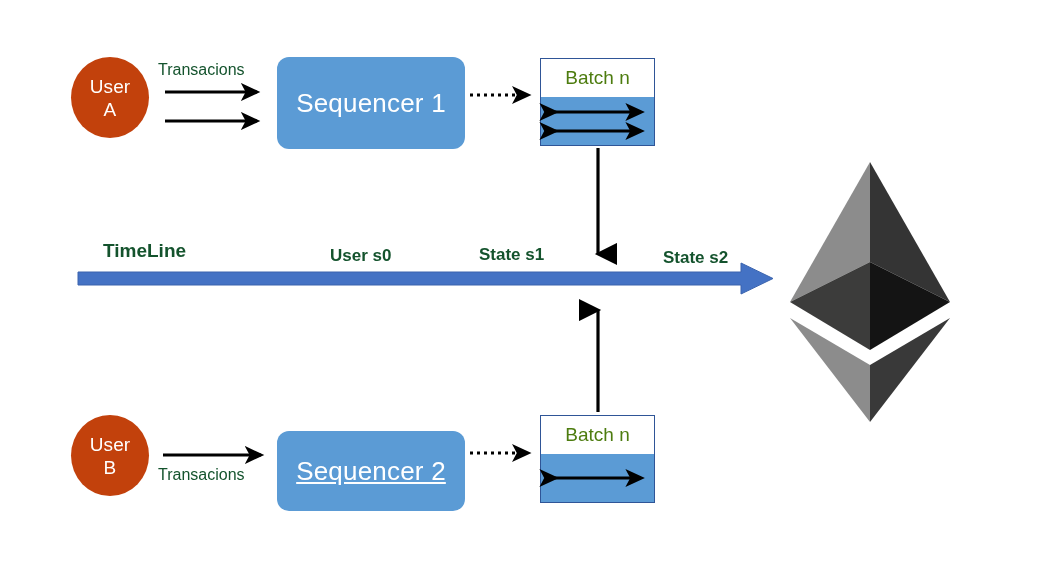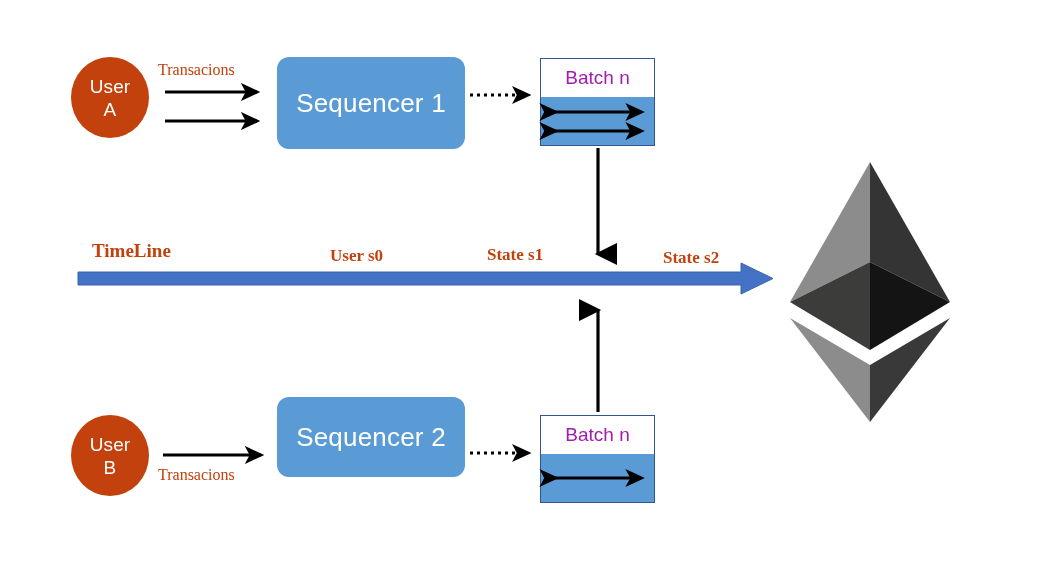--- a/index.html
+++ b/index.html
@@ -54,35 +54,34 @@
     background: #ffffff;
     display: flex;
     flex-direction: column;
   }
   .batch-header {
     flex: 0 0 auto;
     display: flex;
     align-items: center;
     justify-content: center;
     background: #ffffff;
-    color: #a21caf;
+    color: #4d7c0f;
     font-size: 19px;
   }
   .batch-body {
     flex: 1 1 auto;
     background: #5b9bd5;
     position: relative;
   }
 
   
   .label {
     position: absolute;
-    color: #c2410c;
+    color: #14532d;
     white-space: nowrap;
-    font-family: Liberation Serif, serif;
   }
   .label-tx {
     font-size: 16px;
   }
   .label-state {
     font-size: 17px;
     font-weight: bold;
   }
   .label-timeline {
     font-size: 19px;
@@ -154,24 +153,24 @@
 
   <svg class="piece" style="left:588px; top:148px; width:20px; height:118px;" viewBox="0 0 20 118">
     <defs>
       <marker id="ahDown" markerWidth="8" markerHeight="8" refX="3.5" refY="6" orient="auto">
         <path d="M0,0 L7,0 L3.5,7 Z" fill="#000000"></path>
       </marker>
     </defs>
     <line x1="10" y1="0" x2="10" y2="106" stroke="#000000" stroke-width="3.2" marker-end="url(#ahDown)"></line>
   </svg>
 
-  <div class="label label-timeline" style="left:92px; top:240px;">TimeLine</div>
+  <div class="label label-timeline" style="left:103px; top:240px;">TimeLine</div>
 
   <div class="label label-state" style="left:330px; top:246px;">User s0</div>
-  <div class="label label-state" style="left:479px; top:245px;margin-left:8px;">State s1</div>
+  <div class="label label-state" style="left:479px; top:245px;">State s1</div>
   <div class="label label-state" style="left:630px; top:248px;margin-left:33px;">State s2</div>
 
   <svg class="piece" style="left:78px; top:263px; width:700px; height:34px;" viewBox="0 0 700 34">
     <path d="M0,9 L663,9 L663,0 L695,15.5 L663,31 L663,22 L0,22 Z" fill="#4472c4" stroke="#3a63ad" stroke-width="1"></path>
   </svg>
 
   <svg class="piece" style="left:588px; top:300px; width:20px; height:112px;" viewBox="0 0 20 112">
     <defs>
       <marker id="ahUp" markerWidth="8" markerHeight="8" refX="3.5" refY="6" orient="auto">
         <path d="M0,0 L7,0 L3.5,7 Z" fill="#000000"></path>
@@ -189,21 +188,21 @@
     <defs>
       <marker id="ahBot" markerWidth="7" markerHeight="7" refX="5.4" refY="3" orient="auto">
         <path d="M0,0 L6.5,3 L0,6 L1.6,3 Z" fill="#000000"></path>
       </marker>
     </defs>
     <line x1="0" y1="8" x2="98" y2="8" stroke="#000000" stroke-width="3" marker-end="url(#ahBot)"></line>
   </svg>
 
   <div class="label label-tx" style="left:158px; top:466px;">Transacions</div>
 
-  <div class="node sequencer-box" style="left:277px; top:397px; width:188px; height:80px;">
+  <div class="node sequencer-box" style="left:277px; top:431px; width:188px; height:80px;text-decoration:underline;">
     <span>Sequencer 2</span>
   </div>
 
   <svg class="piece" style="left:470px; top:445px; width:68px; height:16px;" viewBox="0 0 68 16">
     <defs>
       <marker id="ahDot2" markerWidth="7" markerHeight="7" refX="5" refY="3" orient="auto">
         <path d="M0,0 L6.5,3 L0,6 L1.6,3 Z" fill="#000000"></path>
       </marker>
     </defs>
     <line x1="0" y1="8" x2="57" y2="8" stroke="#000000" stroke-width="3" stroke-dasharray="3 4" marker-end="url(#ahDot2)"></line>

